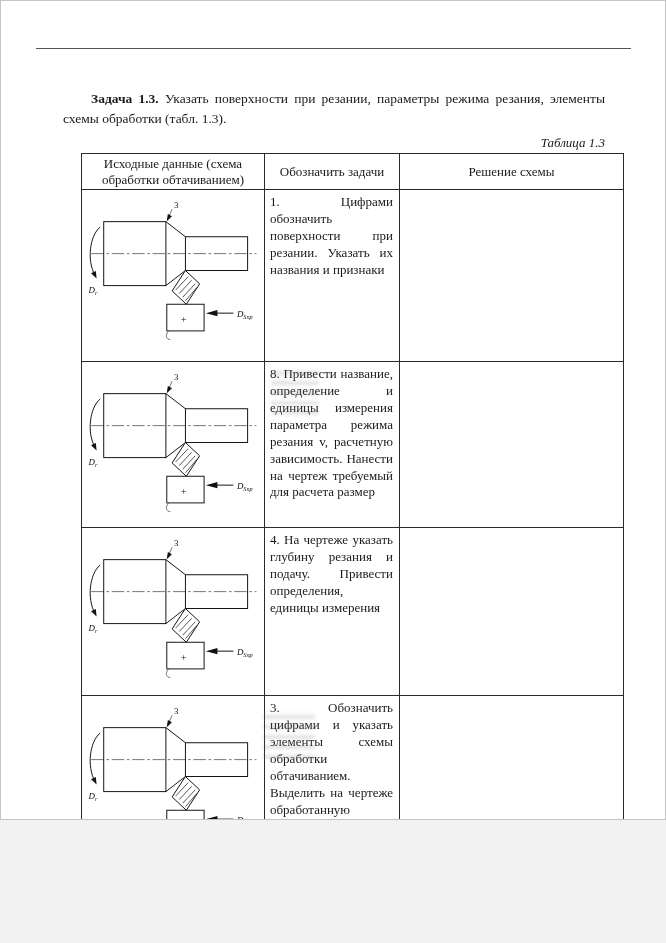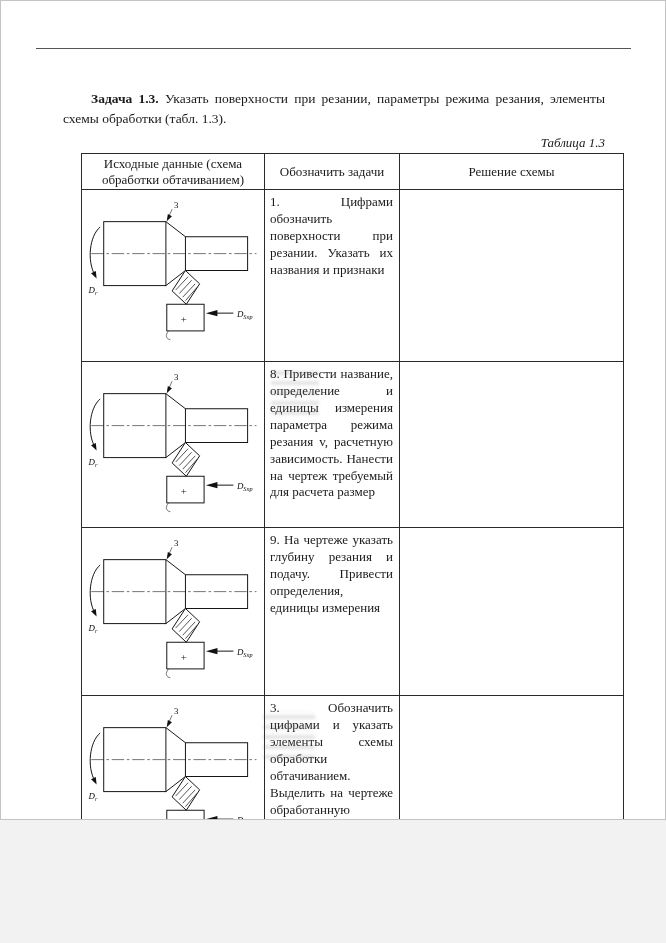--- a/index.html
+++ b/index.html
@@ -214,21 +214,21 @@
         <rect class="ln" x="93" y="123" width="42" height="30"></rect>
         <text x="112" y="144" font-size="12" text-anchor="middle">+</text>
         <path class="thin" d="M 95,153 c -4,5 -3,9 2,10"></path>
 
         <line class="ln" x1="168" y1="133" x2="142" y2="133" stroke-width="1"></line>
         <polygon class="solid" points="137,133 150,129.5 150,136.5"></polygon>
         <text x="172" y="137" font-size="10"><tspan font-style="italic">D</tspan><tspan dy="3" font-size="7" font-style="italic">Sпр</tspan></text>
       </svg>
     </td>
     <td class="task-cell">
-      <p>9. На чертеже указать глубину резания и подачу. Привести определения, единицы измерения</p>
+      <p>4. На чертеже указать глубину резания и подачу. Привести определения, единицы измерения</p>
     </td>
     <td class="solution-cell"></td>
   </tr>
 
   <tr>
     <td class="diagram-cell">
       <svg class="diagram" viewBox="0 0 200 170" width="178" height="151">
 
         <line class="thin" x1="8" y1="66" x2="194" y2="66" stroke-dasharray="14 3 3 3"></line>
 

